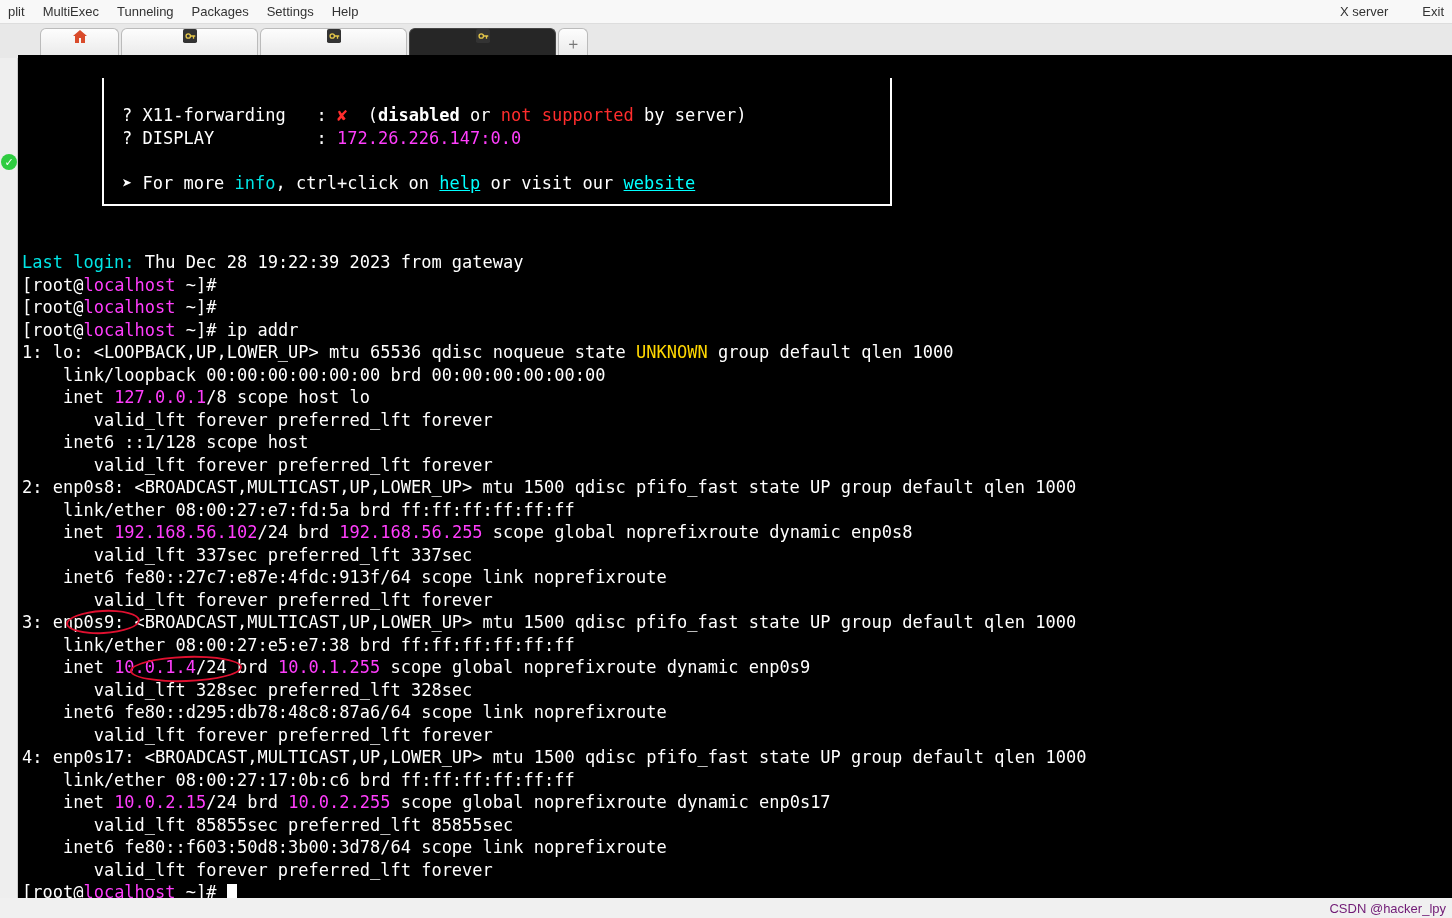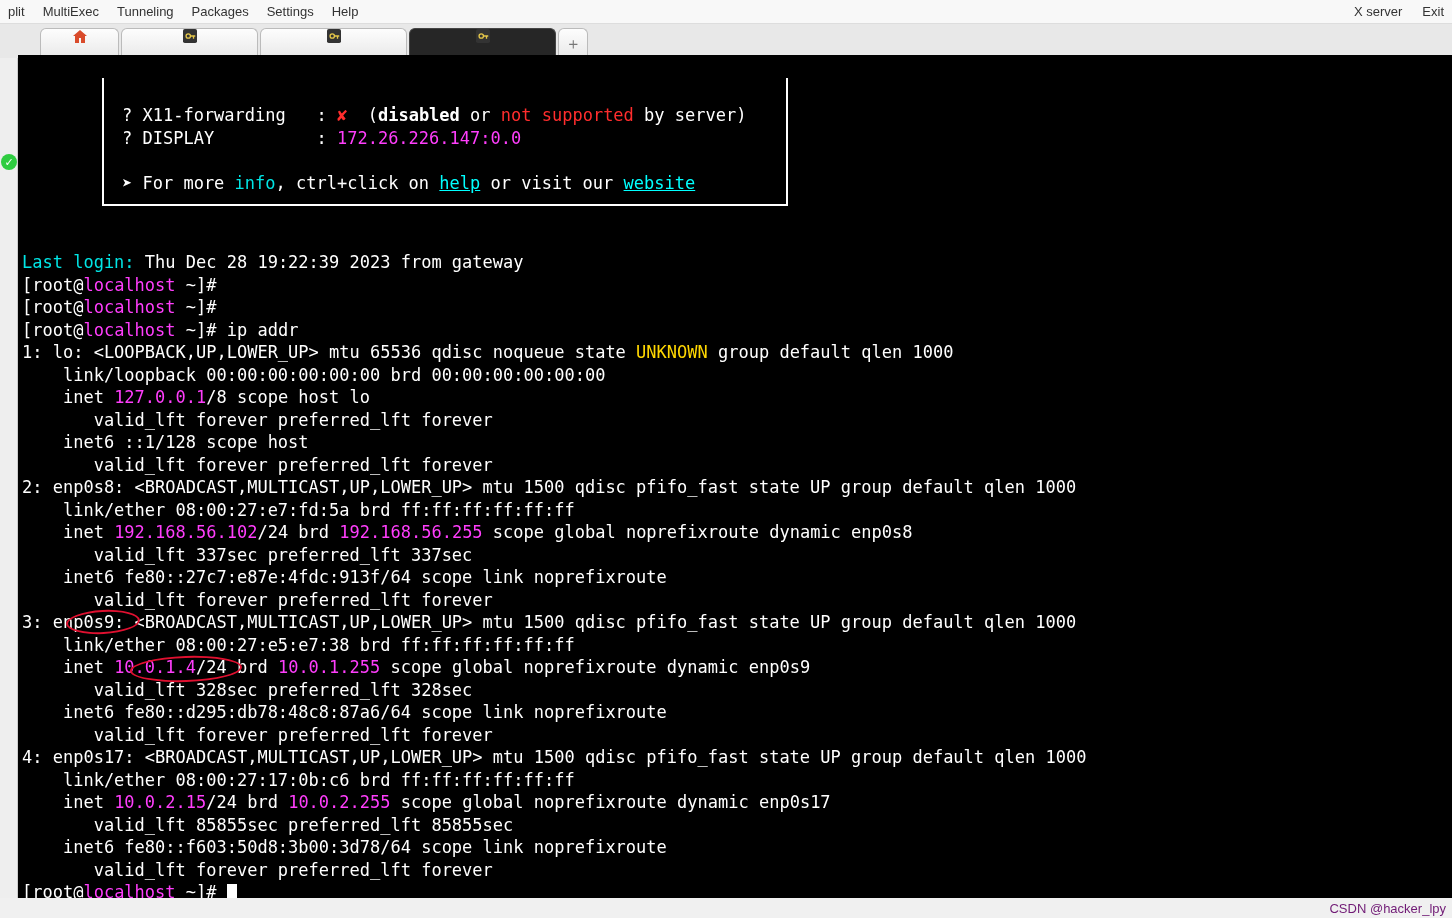--- a/index.html
+++ b/index.html
@@ -13,21 +13,21 @@
 }
 .menubar {
   background: #f8f8f8;
   padding: 4px 8px;
   display: flex;
   gap: 18px;
   color: #333;
   font-size: 13px;
   border-bottom: 1px solid #ddd;
 }
-.menubar-right { margin-left: auto; display: flex; gap: 20px; }
+.menubar-right { margin-left: auto; display: flex; gap: 34px; }
 .menu-item { cursor: pointer; }
 .tabbar {
   background: #e8e8e8;
   display: flex;
   align-items: stretch;
   height: 36px;
   border-bottom: 1px solid #ccc;
 }
 .tab {
   display: flex;
@@ -90,21 +90,21 @@
   font-size:17px;
   line-height:22.5px;
   padding: 0 0 0 4px;
   white-space: pre;
   overflow:hidden;
 }
 .banner-box {
   border:2px solid #fff;
   border-top:none;
   margin-left:80px;
-  width:686px;
+  width:790px;
   padding:4px 18px 10px 18px;
 }
 .cyan { color:#00e5e5; }
 .magenta { color:#ff3efc; }
 .yellow { color:#ffd700; }
 .red { color:#ff2d2d; }
 .boldw { color:#fff; font-weight:bold; }
 .link { color:#00ffff; text-decoration:underline; }
 .prompt-user { color:#ff3efc;text-align:center; }
 .annot {

